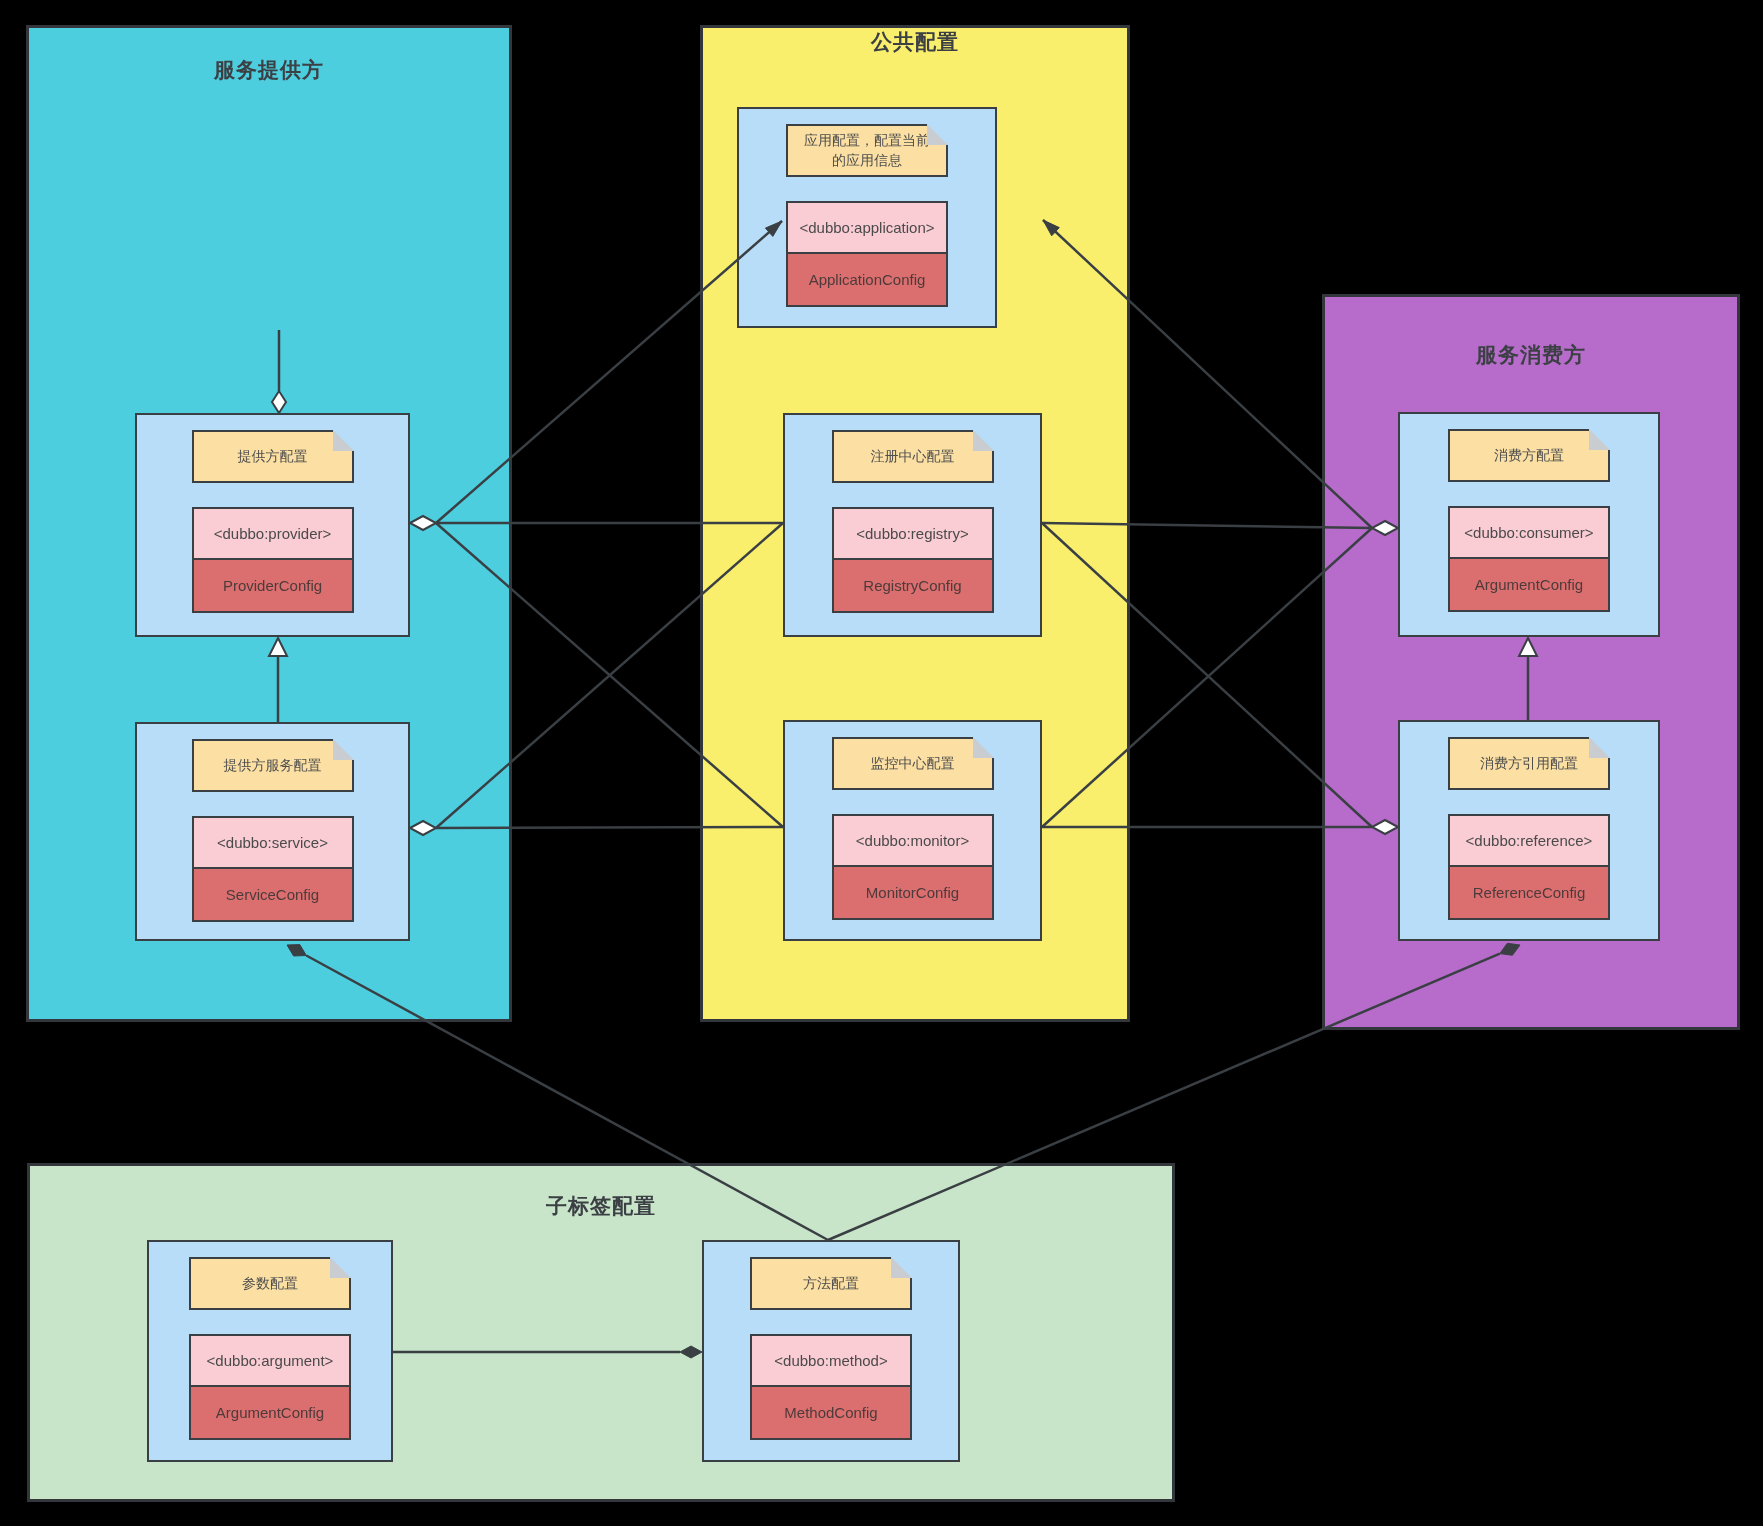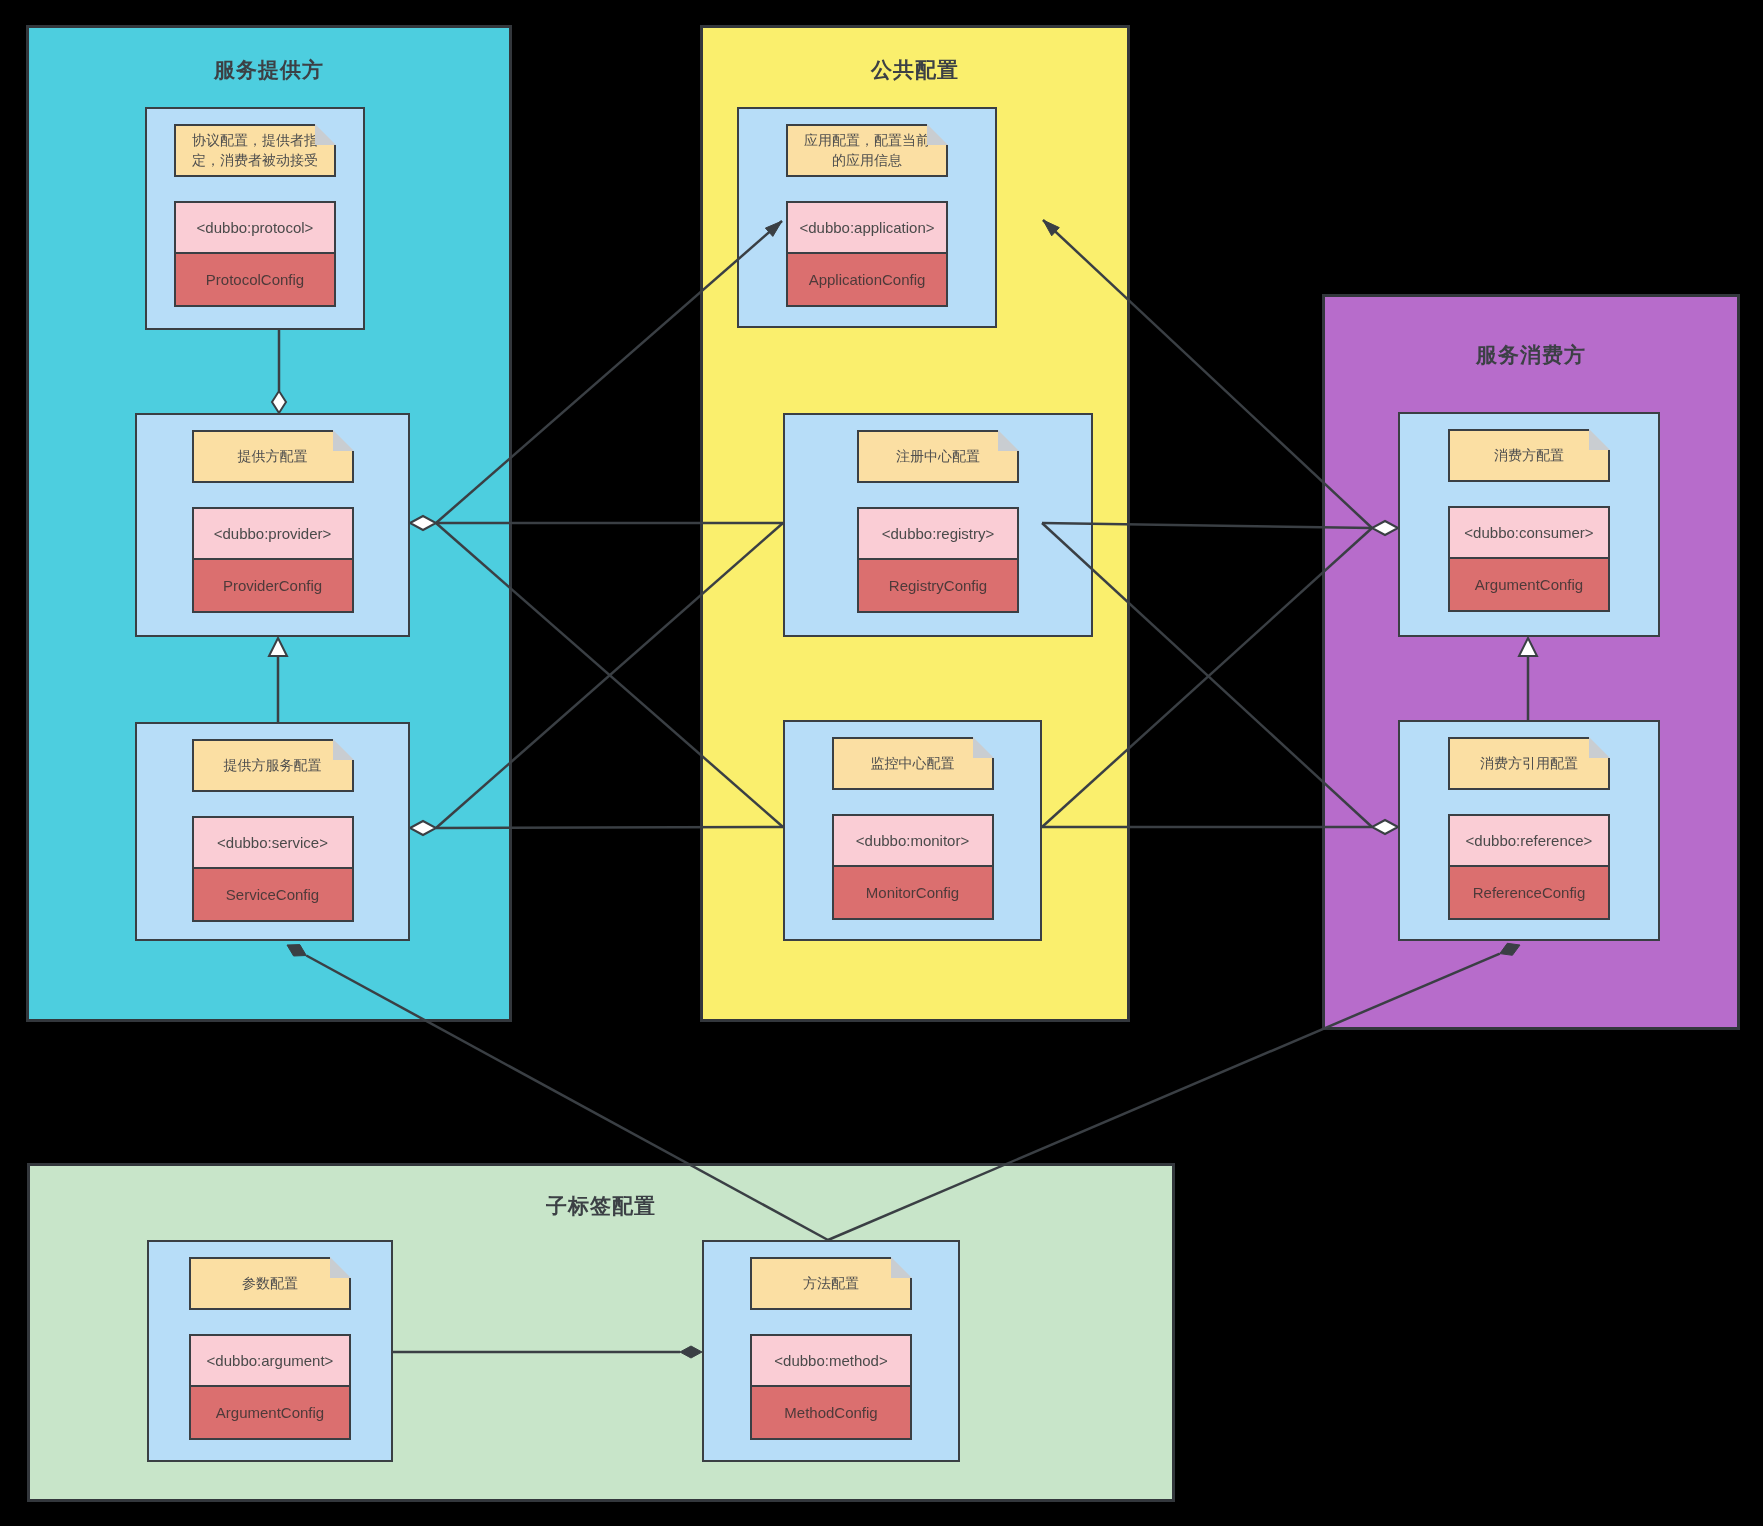--- a/index.html
+++ b/index.html
@@ -46,56 +46,51 @@
 </head>
 <body>
 
 <div id="canvas">
 
   <div class="panel" style="left:26px;top:25px;width:486px;height:997px;background:var(--provider_panel);">
     <div class="panel-title" style="margin-top:28px;">服务提供方</div>
   </div>
 
   <div class="panel" style="left:700px;top:25px;width:430px;height:997px;background:var(--common_panel);">
-    <div class="panel-title" style="margin-top:28px;">公共配置</div>
+    <div class="panel-title" style="">公共配置</div>
   </div>
 
   <div class="panel" style="left:1322px;top:294px;width:418px;height:736px;background:var(--consumer_panel);">
     <div class="panel-title" style="margin-top:44px;">服务消费方</div>
   </div>
 
   <div class="panel" style="left:27px;top:1163px;width:1148px;height:339px;background:var(--subtag_panel);">
     <div class="panel-title" style="margin-top:26px;">子标签配置</div>
   </div>
 
-  <div class="unit" style="left:145px;top:107px;width:220px;height:223px;">
-    <div class="note">协议配置，提供者指定，消费者被动接受</div>
-    <div class="tag">&lt;dubbo:protocol&gt;</div>
-    <div class="impl">ProtocolConfig</div>
-  </div>
 
   <div class="unit" style="left:135px;top:413px;width:275px;height:224px;">
     <div class="note">提供方配置</div>
     <div class="tag">&lt;dubbo:provider&gt;</div>
     <div class="impl">ProviderConfig</div>
   </div>
 
   <div class="unit" style="left:135px;top:722px;width:275px;height:219px;">
     <div class="note">提供方服务配置</div>
     <div class="tag">&lt;dubbo:service&gt;</div>
     <div class="impl">ServiceConfig</div>
   </div>
 
   <div class="unit" style="left:737px;top:107px;width:260px;height:221px;">
     <div class="note">应用配置，配置当前的应用信息</div>
     <div class="tag">&lt;dubbo:application&gt;</div>
     <div class="impl">ApplicationConfig</div>
   </div>
 
-  <div class="unit" style="left:783px;top:413px;width:310px;height:224px;">
+  <div class="unit" style="left:783px;top:413px;width:259px;height:224px;">
     <div class="note">注册中心配置</div>
     <div class="tag">&lt;dubbo:registry&gt;</div>
     <div class="impl">RegistryConfig</div>
   </div>
 
   <div class="unit" style="left:783px;top:720px;width:259px;height:221px;">
     <div class="note">监控中心配置</div>
     <div class="tag">&lt;dubbo:monitor&gt;</div>
     <div class="impl">MonitorConfig</div>
   </div>

